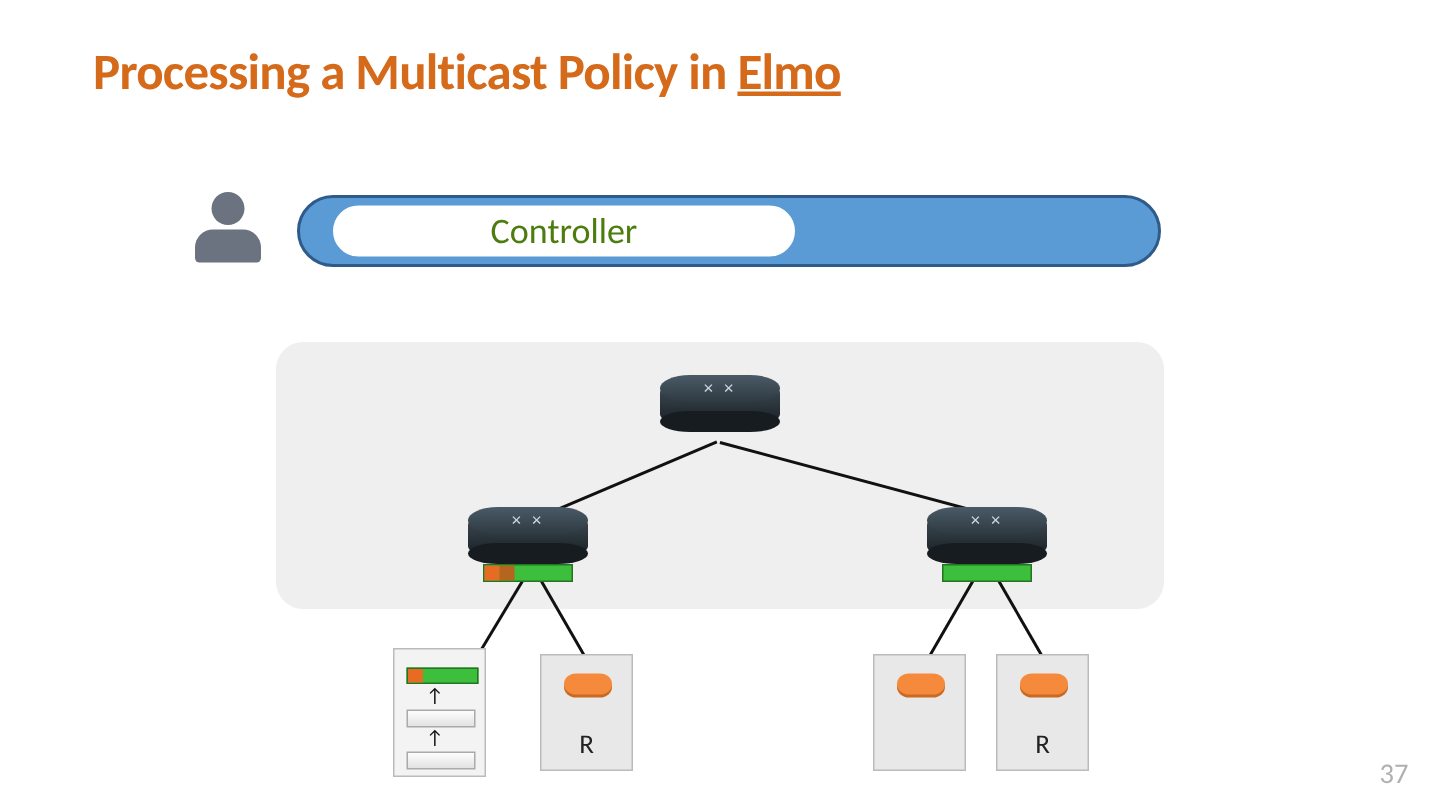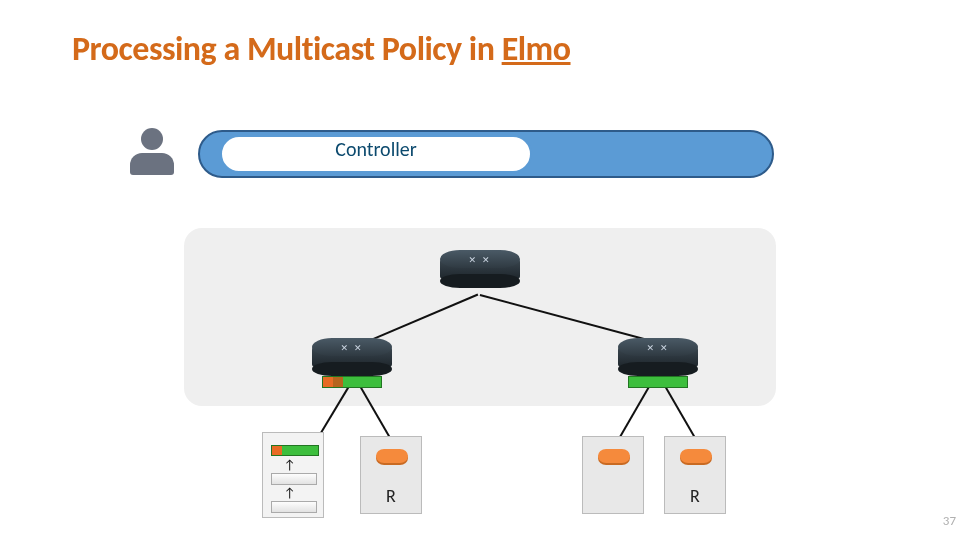--- a/index.html
+++ b/index.html
@@ -1,28 +1,28 @@
 <!DOCTYPE html>
 <html><head>
 <meta charset="utf-8">
 <style>
 * { box-sizing: border-box; margin: 0; padding: 0; }
 html, body { width: 960px; height: 540px; font-family: Calibri, Arial, sans-serif; background: #fff; overflow: hidden; }
 
 .slide { position: relative; width: 960px; height: 540px; }
 
-.title { position: absolute; left: 72px; top: 28px; font-size: 34px; font-weight: 600; color: #d46a1a; letter-spacing: -0.5px; }
+.title { position: absolute; left: 62px; top: 28px; font-size: 34px; font-weight: 600; color: #d46a1a; letter-spacing: -0.5px; }
 .title .u { text-decoration: underline; }
 
 .user-icon { position: absolute; left: 130px; top: 128px; color: #6b7280; }
 .user-icon .head { width: 22px; height: 22px; background: #6b7280; border-radius: 50%; margin: 0 auto; }
 .user-icon .body { width: 44px; height: 22px; background: #6b7280; border-radius: 12px 12px 3px 3px; margin-top: 3px; }
 
 .controller { position: absolute; left: 198px; top: 130px; width: 576px; height: 48px; background: #5b9bd5; border: 2px solid #2e5b8a; border-radius: 28px; display: flex; align-items: center; justify-content: center; font-size: 26px; color: #333; font-weight: 400; }
-.controller-inner { position: absolute; left: 220px; top: 135px; width: 312px; height: 38px; background: #fff; border: 2px solid #5b9bd5; border-radius: 22px; display: flex; align-items: flex-start; justify-content: center; font-size: 20px; color: #0c4a6e; z-index: 2; }
+.controller-inner { position: absolute; left: 220px; top: 135px; width: 312px; height: 38px; background: #fff; border: 2px solid #5b9bd5; border-radius: 22px; display: flex; align-items: center; justify-content: center; font-size: 24px; color: #4d7c0f; z-index: 2; }
 
 .fabric { position: absolute; left: 184px; top: 228px; width: 592px; height: 178px; background: #efefef; border-radius: 18px; }
 
 .switch { position: absolute; width: 80px; height: 36px; }
 .switch .top { position: absolute; top: 0; width: 80px; height: 18px; background: linear-gradient(180deg,#4a5a66,#2f3a42); border-radius: 50%/100%; }
 .switch .body { position: absolute; top: 9px; width: 80px; height: 20px; background: linear-gradient(180deg,#3a464f,#1e262c); border-radius: 3px; }
 .switch .bot { position: absolute; top: 24px; width: 80px; height: 14px; background: #161c20; border-radius: 50%/100%; }
 .switch .arrows { position: absolute; top: 4px; left: 0; width: 80px; text-align: center; color: #cbd5e1; font-size: 9px; letter-spacing: 2px; z-index: 2; }
 
 .sw-core { left: 440px; top: 250px; }
@@ -59,21 +59,21 @@
 .h-src .card.c1::before { content:""; position:absolute; left:0; top:0; width:10px; height:9px; background:#e86b24; }
 .h-src .card.c2 { top: 40px; }
 .h-src .card.c3 { top: 68px; }
 .h-src .arrow { position:absolute; left:21px; top:24px; font-size:13px; color:#111; }
 .h-src .arrow2 { position:absolute; left:21px; top:52px; font-size:13px; color:#111; }
 
 .h1 { left: 360px; top: 436px; }
 .h2 { left: 582px; top: 436px; }
 .h3 { left: 664px; top: 436px; }
 
-.pagen { position: absolute; right: 4px; bottom: 12px; font-size: 13px; color: #b0b0b0; }
+.pagen { position: absolute; right: 21px; bottom: 12px; font-size: 19px; color: #b0b0b0; }
 </style>
 </head>
 <body>
 
 <div class="slide">
 
   <div class="title">
     <span>Processing a Multicast Policy in </span><span class="u">Elmo</span>
   </div>
 

